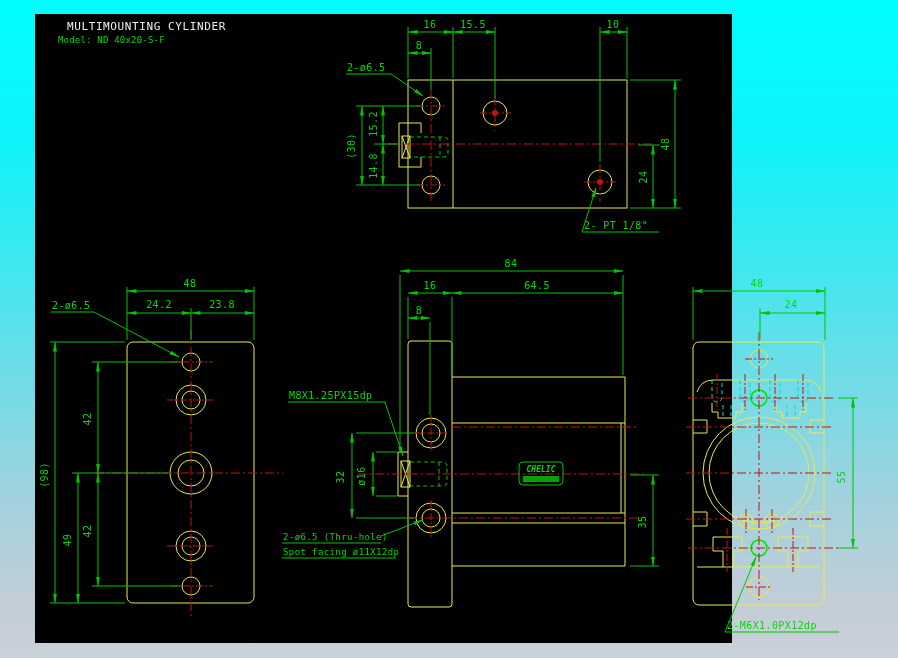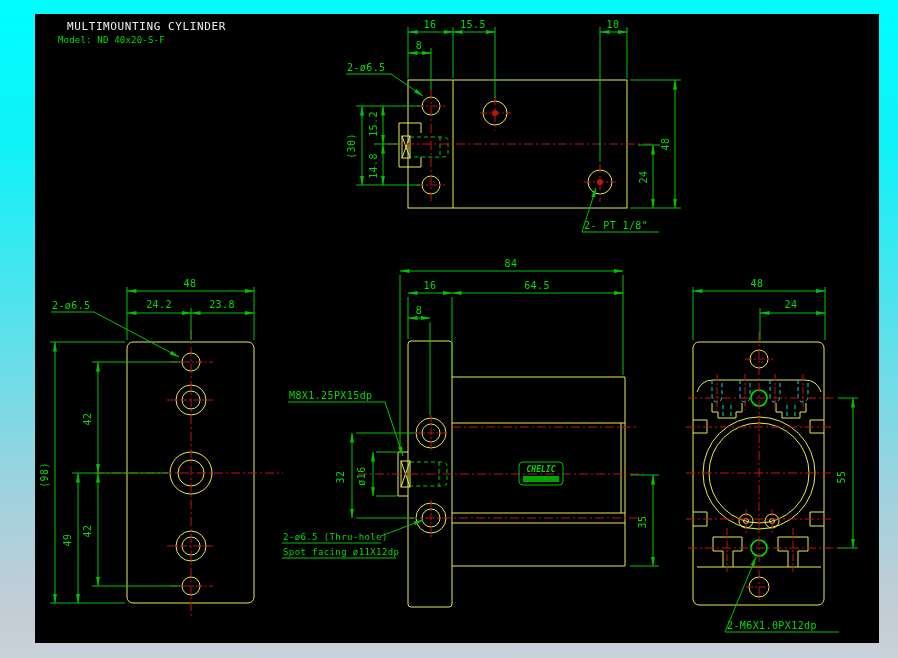--- a/index.html
+++ b/index.html
@@ -1,21 +1,21 @@
 <!DOCTYPE html>
 <html><head>
 <meta charset="utf-8">
 <style>
   html,body{margin:0;padding:0;}
   body{
     width:898px;height:658px;position:relative;overflow:hidden;
     background:linear-gradient(180deg,#00feff 0%,#0ff2f8 22%,#55e2ec 48%,#9fd2de 75%,#c3cdd6 92%,#c9d1d9 100%);
     font-family:"DejaVu Sans Mono","Liberation Mono",monospace;
   }
-  #canvas{position:absolute;left:35px;top:14px;width:844px;height:629px;background:#000;}
+  #canvas{position:absolute;left:35px;top:14px;width:697px;height:629px;background:#000;}
   svg{display:block}
   .y{fill:none;stroke:#e9e94f;stroke-width:1}
   .g{fill:none;stroke:#00c400;stroke-width:1}
   .gd{fill:none;stroke:#00c400;stroke-width:1;stroke-dasharray:4 3}
   .r{fill:none;stroke:#c31212;stroke-width:1;stroke-dasharray:9 3 2 3}
   .rx{fill:none;stroke:#c31212;stroke-width:1;stroke-dasharray:7 2 2 2}
   .rf{fill:#c31212;stroke:none}
   .c{fill:none;stroke:#00d8d8;stroke-width:1;stroke-dasharray:4 3}
   text{fill:#00dd00;font-size:10px;letter-spacing:.4px}
   text.w{fill:#efefef;font-size:11px;letter-spacing:.6px}

